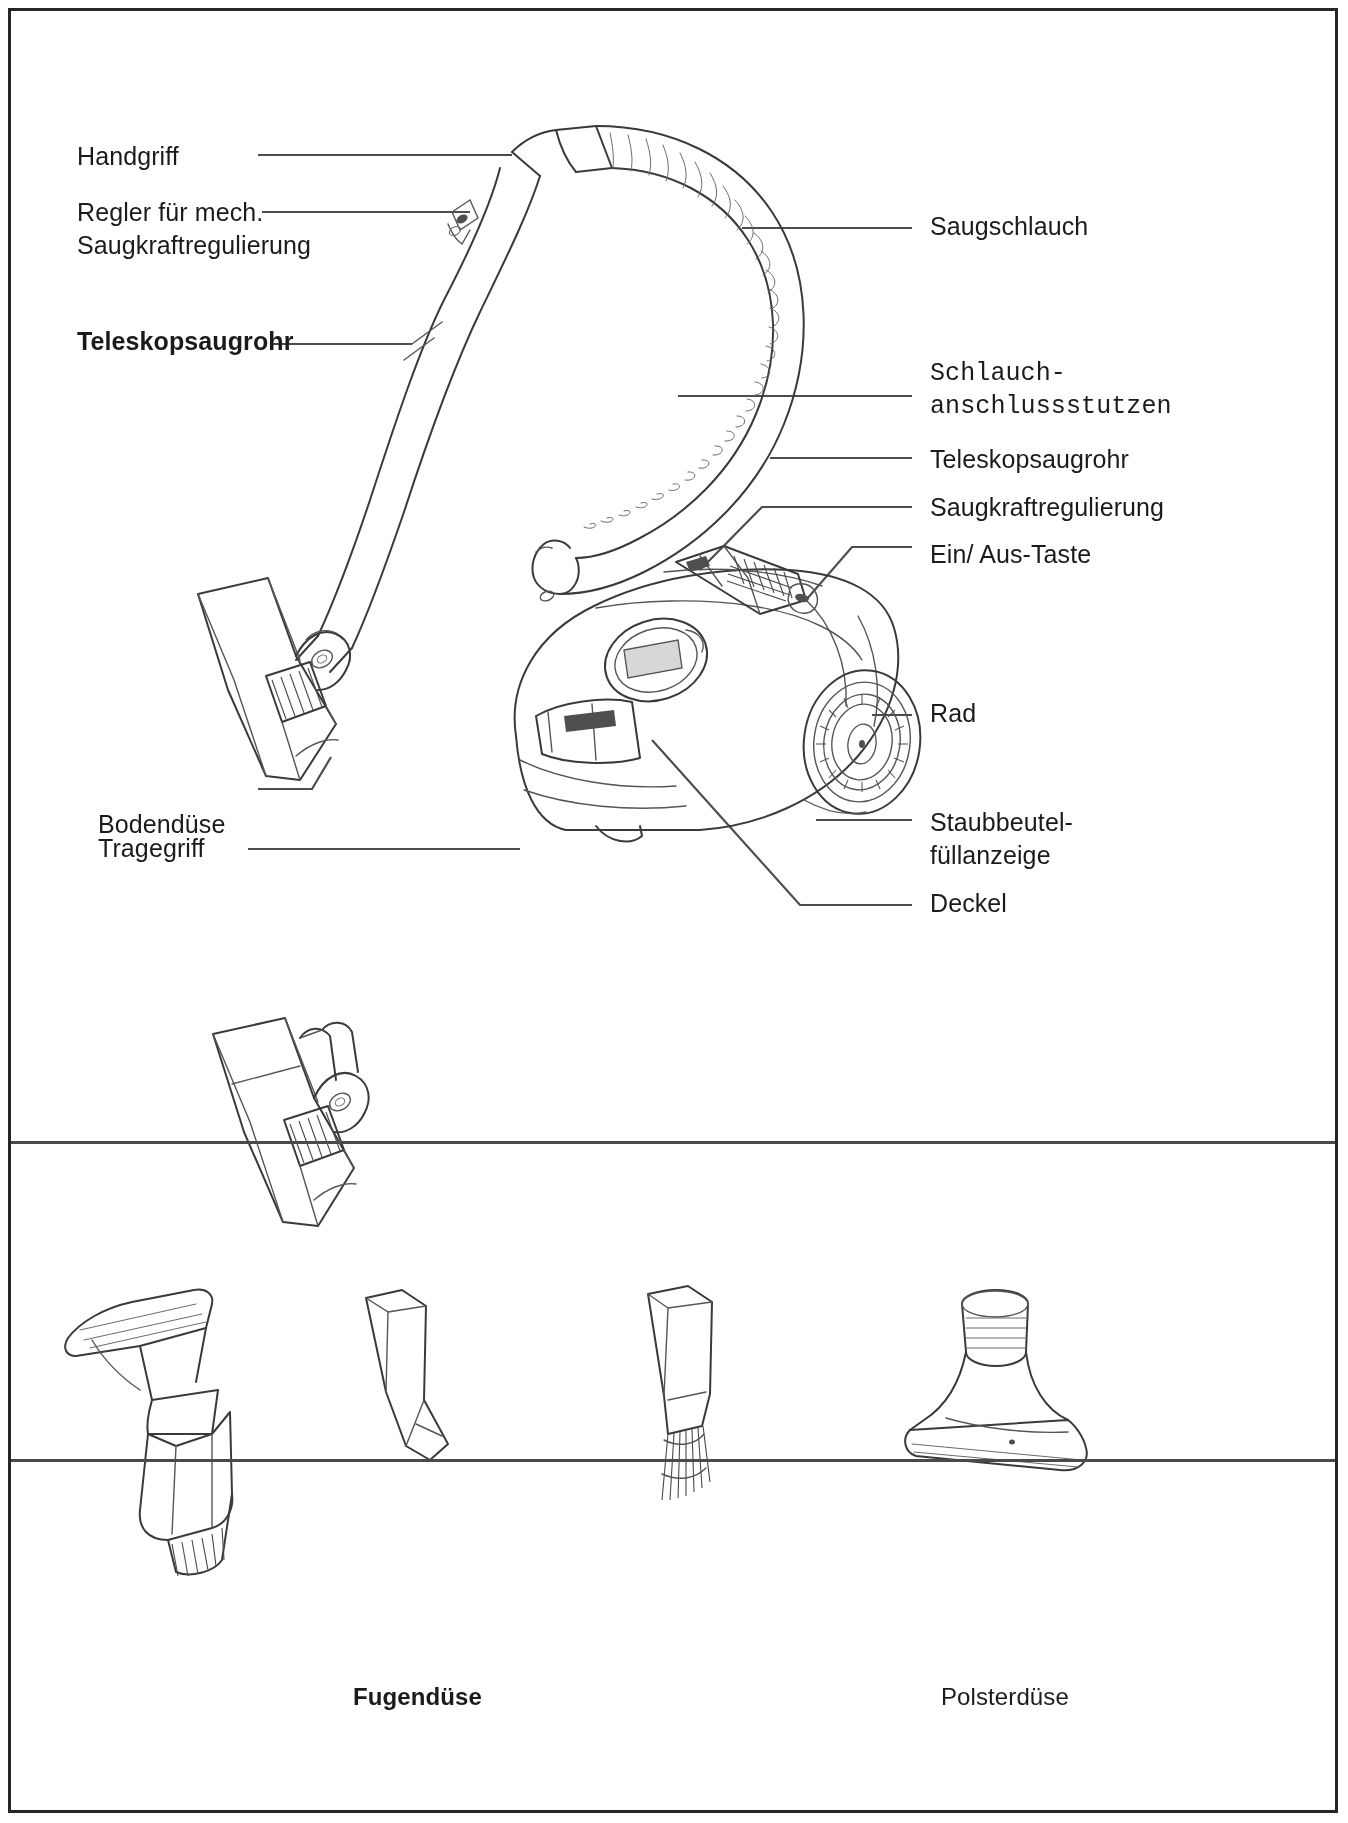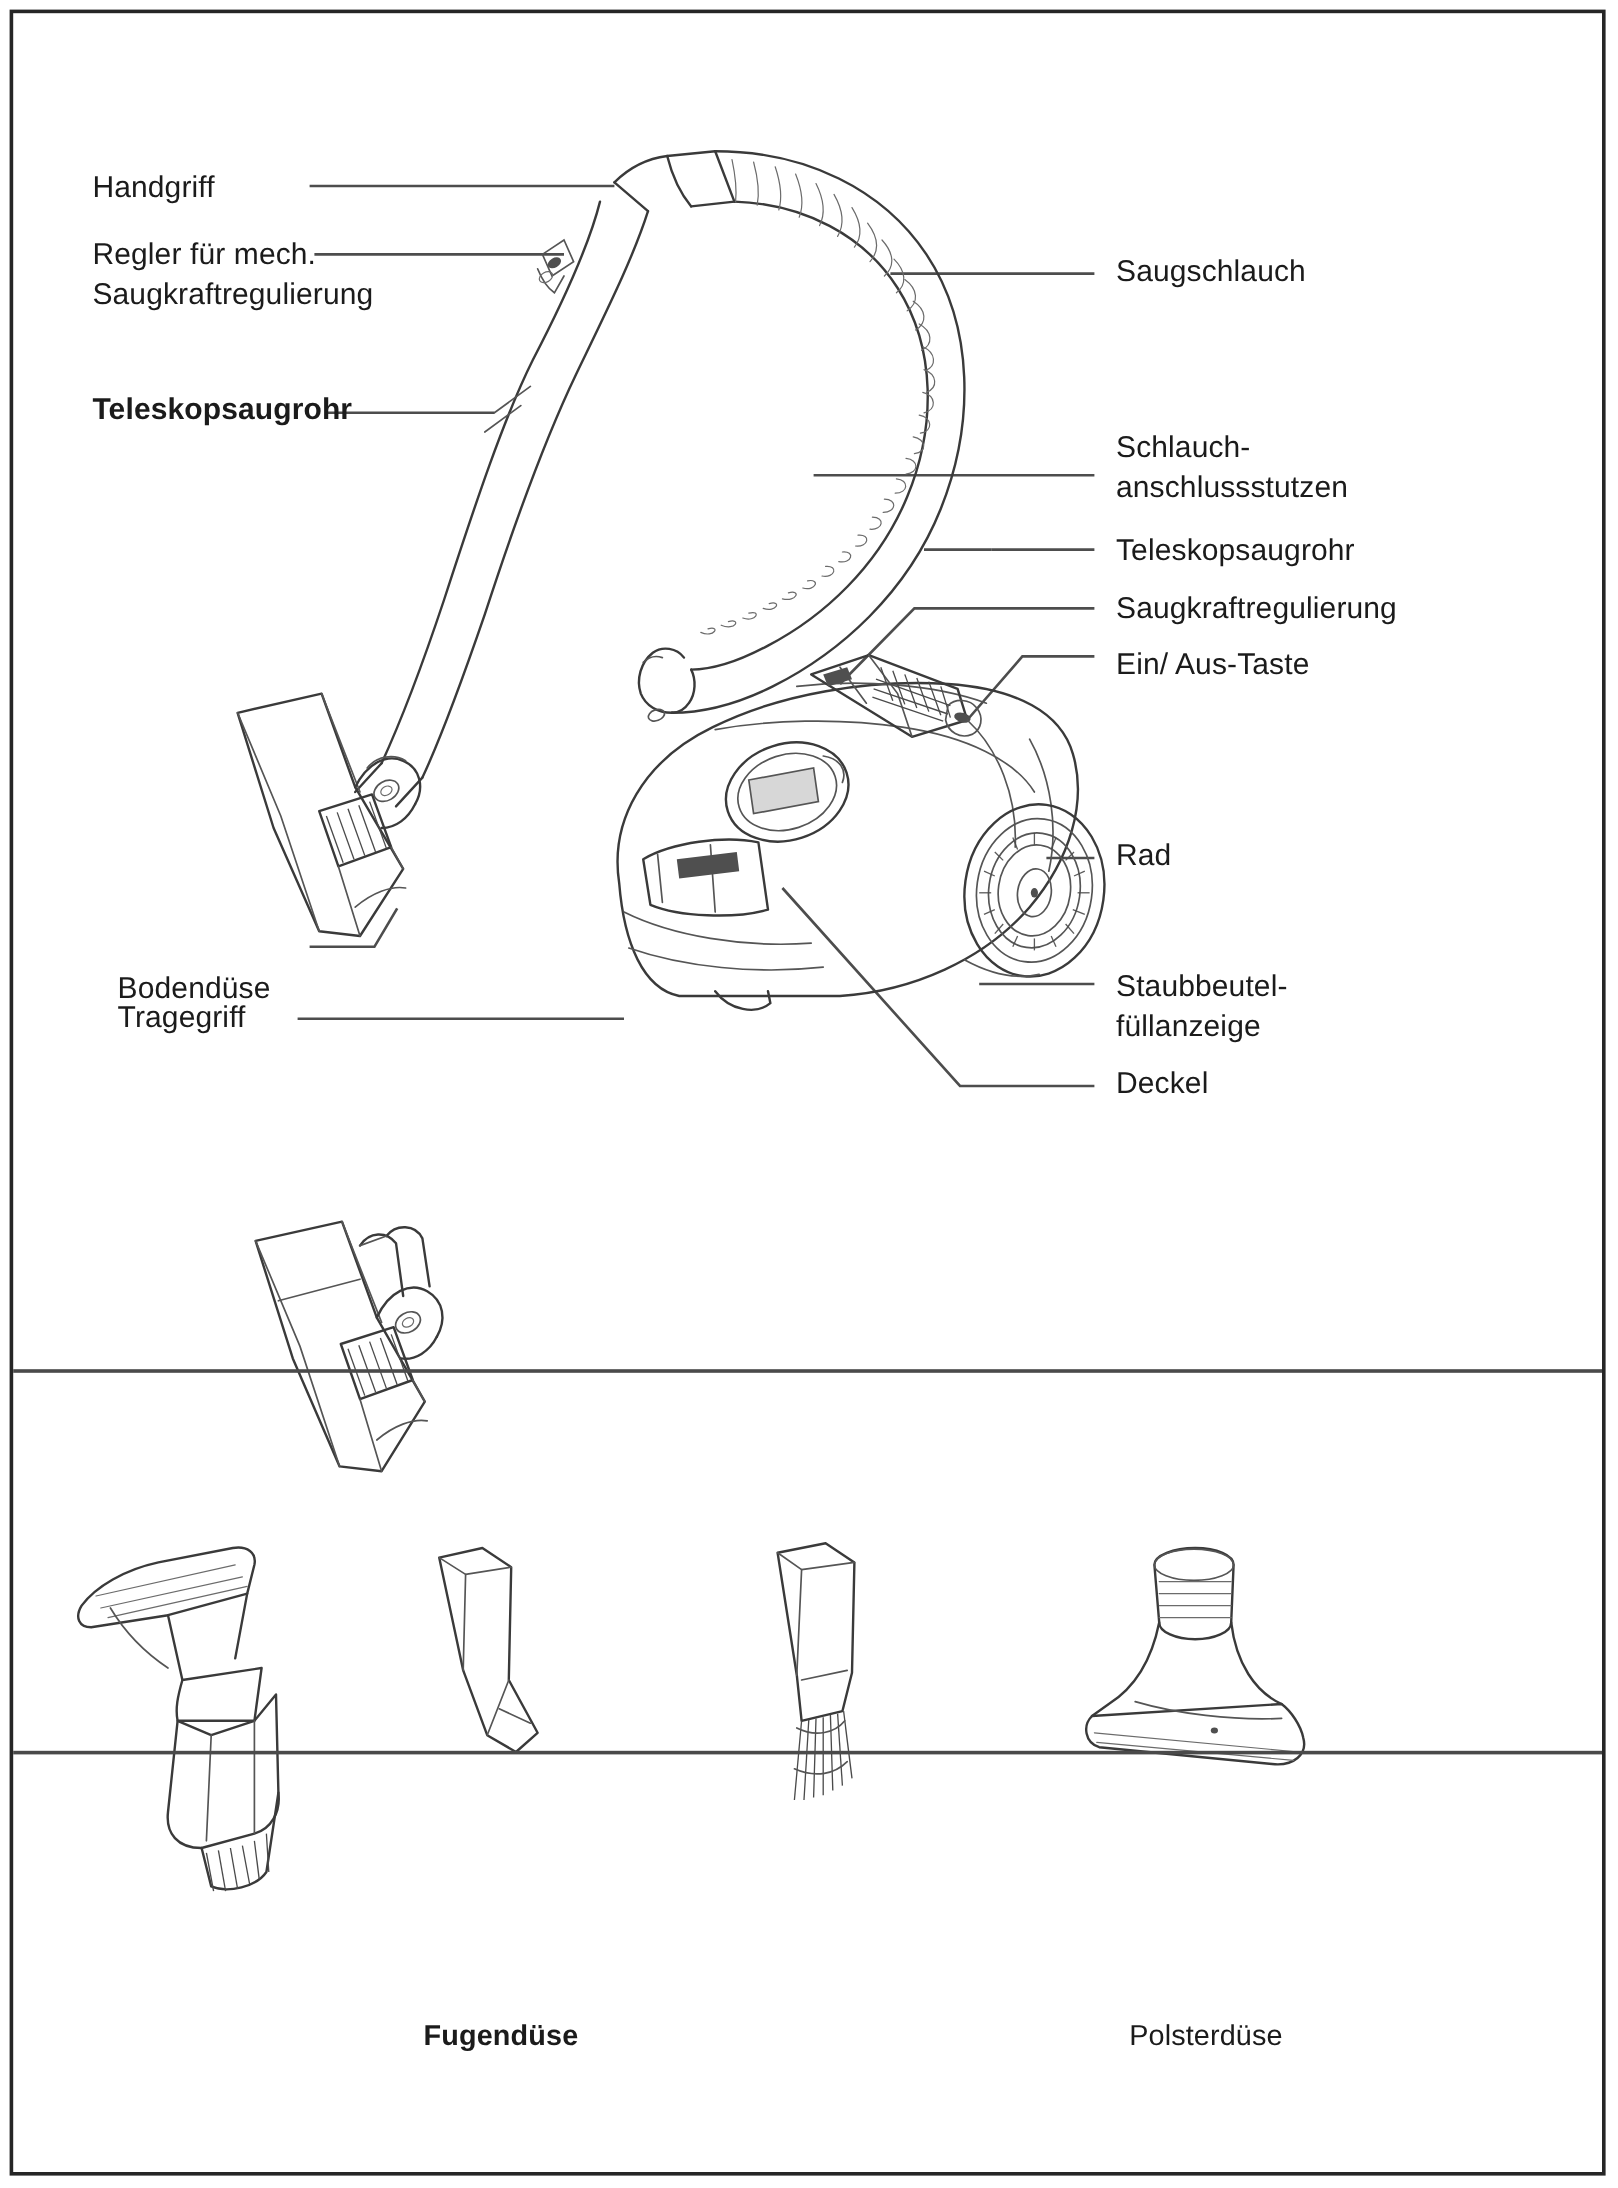--- a/index.html
+++ b/index.html
@@ -366,21 +366,21 @@
   <div class="divider" id="divider-2"></div>
 
   <div class="label" style="left:77px;  top:140px;">Handgriff</div>
   <div class="label" style="left:77px;  top:196px;">Regler für mech.
 Saugkraftregulierung</div>
   <div class="label" style="left:77px;  top:325px;font-weight:bold;">Teleskopsaugrohr</div>
   <div class="label" style="left:98px;  top:808px;">Bodendüse</div>
   <div class="label" style="left:98px;  top:832px;">Tragegriff</div>
 
   <div class="label" style="left:930px; top:210px;">Saugschlauch</div>
-  <div class="label" style="left:930px; top:357px;">Schlauch-
+  <div class="label" style="left:930px; top:357px;font-family:Liberation Mono, monospace;">Schlauch-
 anschlussstutzen</div>
   <div class="label" style="left:930px; top:443px;">Teleskopsaugrohr</div>
   <div class="label" style="left:930px; top:491px;">Saugkraftregulierung</div>
   <div class="label" style="left:930px; top:538px;">Ein/ Aus-Taste</div>
   <div class="label" style="left:930px; top:697px;">Rad</div>
   <div class="label" style="left:930px; top:806px;">Staubbeutel-
 füllanzeige</div>
   <div class="label" style="left:930px; top:887px;">Deckel</div>
 
 

